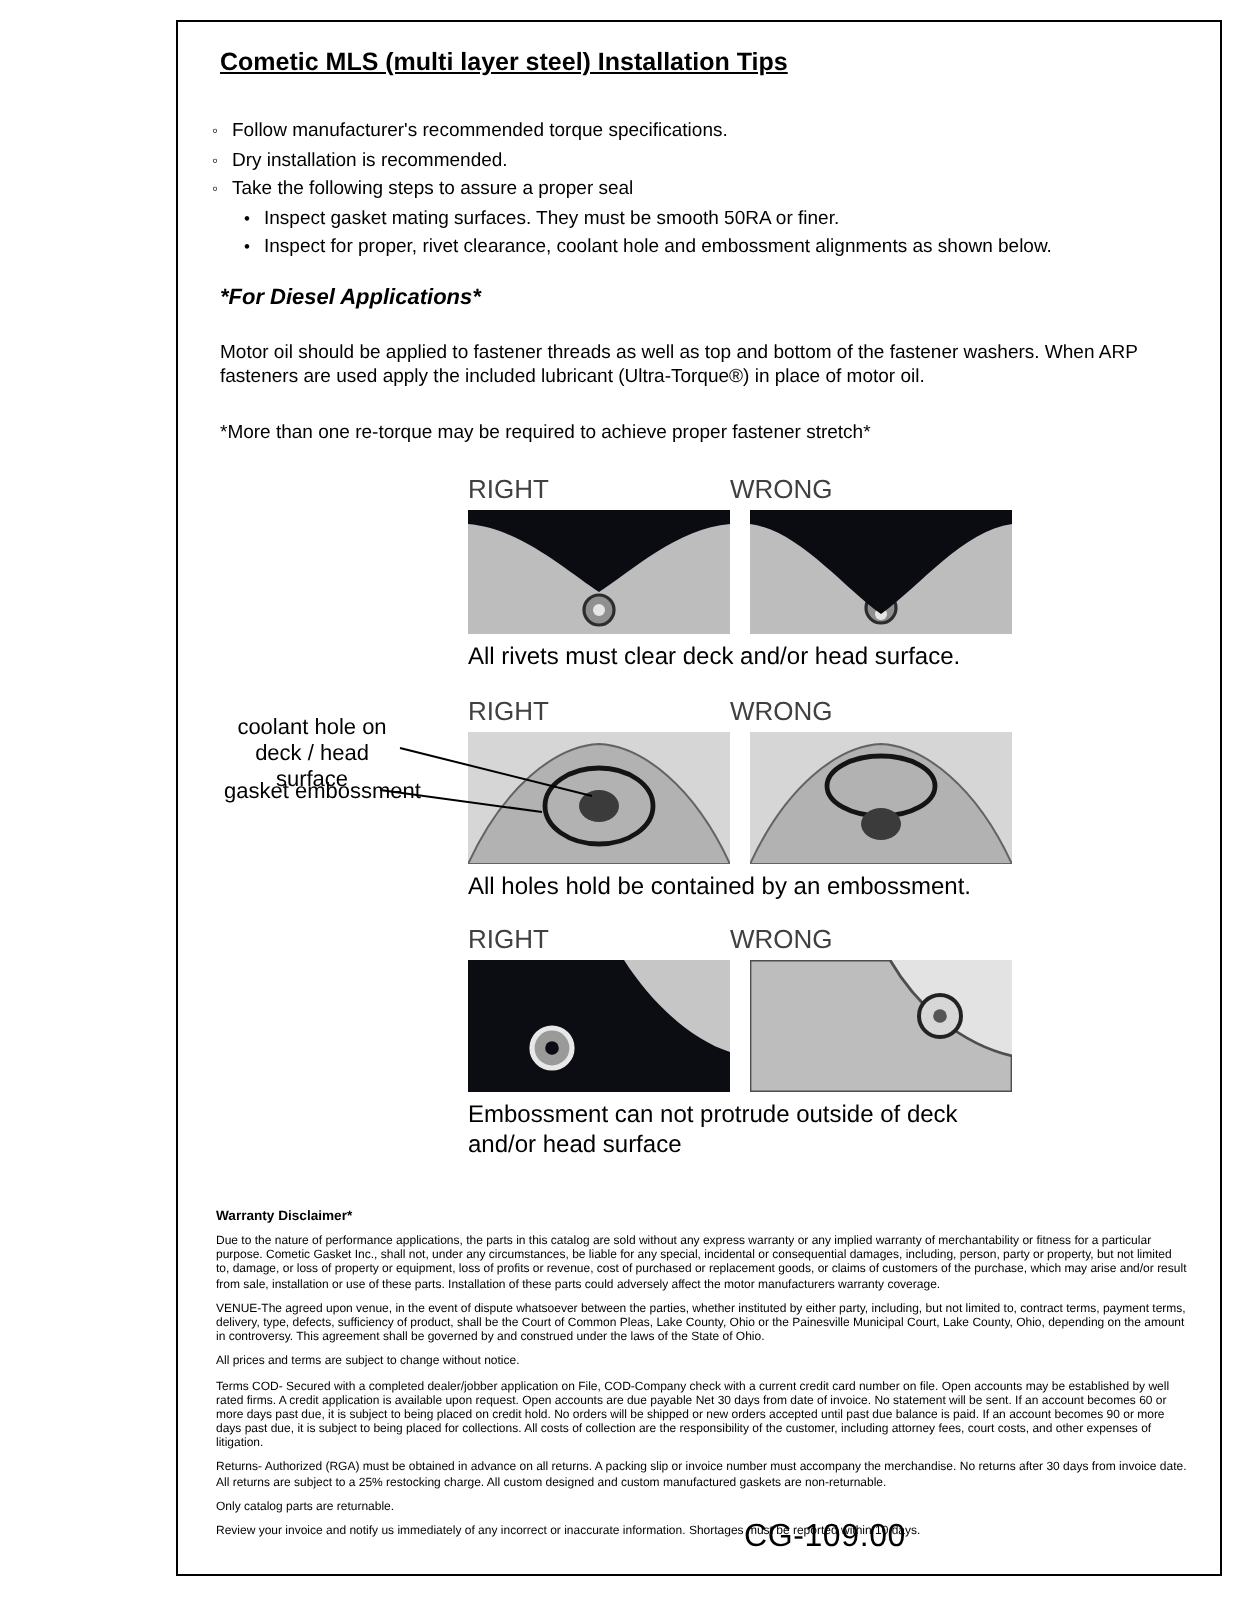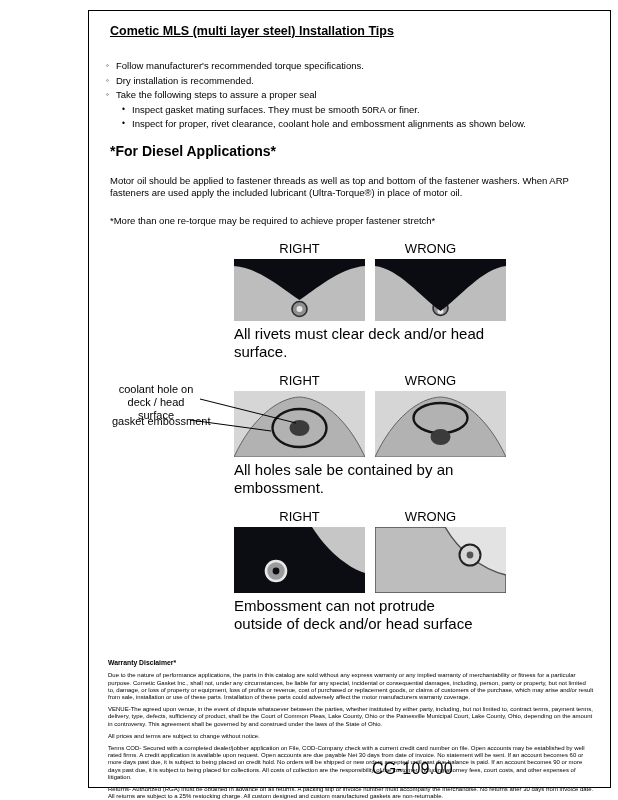--- a/index.html
+++ b/index.html
@@ -8,30 +8,30 @@
   .frame{position:absolute;left:88px;top:10px;width:521px;height:776px;border:1.5px solid #000;}
   .inner{position:absolute;left:102px;top:16px;width:500px;}
 
   .doc-title{font-size:12.5px;font-weight:bold;text-decoration:underline;margin:8px 0 22px 8px;}
 
   .tips{margin:0 0 0 2px;padding:0;list-style:none;font-size:9.5px;}
   .tips li{display:flex;gap:5px;margin-bottom:3.5px;align-items:flex-start;}
   .tips .marker{flex:none;width:7px;font-size:8.5px;line-height:11px;text-align:center;}
   .tips li.sub{margin-left:16px;}
 
-  .diesel-heading{font-size:14px;font-weight:bold;margin:14px 0 8px 8px;}
+  .diesel-heading{font-size:11px;font-weight:bold;margin:14px 0 8px 8px;font-style:italic;}
   .para{font-size:9.5px;line-height:1.28;width:462px;margin:16px 0 9px 8px;}
   .note{margin-bottom:10px;}
 
   .diagrams{margin:14px 0 0 132px;width:272px;}
   .dg-labels{display:flex;margin-bottom:3px;}
-  .dg-label{width:131px;text-align:center;font-size:13px;color:#000000;}
+  .dg-label{width:131px;font-size:13px;color:#404040;}
   .dg-panels{display:flex;gap:10px;}
   .panel{display:block;}
-  .dg-caption{font-size:15px;margin:4px 0 12px 0;max-width:252px;line-height:1.2;}
+  .dg-caption{font-size:12px;margin:4px 0 12px 0;max-width:252px;line-height:1.2;}
 
   .row-wrap{position:relative;}
   .callout{position:absolute;font-size:11px;line-height:1.18;color:#000;}
   .callout-hole{left:-122px;top:10px;width:88px;text-align:center;}
   .callout-emb{left:-122px;top:42px;white-space:nowrap;}
   .callout-svg{position:absolute;left:-122px;top:0;width:260px;height:90px;pointer-events:none;}
 
   .disclaimer{margin:26px 0 0 6px;width:486px;}
   .disclaimer h3{font-size:6.8px;margin:0 0 6px 0;}
   .disclaimer p{font-size:6px;line-height:1.2;margin:0 0 5px 0;}
@@ -115,21 +115,21 @@
             <ellipse cx="65.5" cy="37" rx="27" ry="19" fill="none" stroke="#141414" stroke-width="2.4"></ellipse>
             <ellipse cx="65.5" cy="37" rx="10" ry="8" fill="#3b3b3b"></ellipse>
           </svg>
           <svg class="panel" width="131" height="66" viewBox="0 0 131 66">
             <rect width="131" height="66" fill="#d6d6d6"></rect>
             <path d="M0,66 C18,27 44,7 65.5,6 C87,7 113,27 131,66 Z" fill="#b2b2b2" stroke="#636363" stroke-width="1"></path>
             <ellipse cx="65.5" cy="27" rx="27" ry="15" fill="none" stroke="#141414" stroke-width="2.4"></ellipse>
             <ellipse cx="65.5" cy="46" rx="10" ry="8" fill="#3b3b3b"></ellipse>
           </svg>
         </div>
-        <p class="dg-caption">All holes sale be contained by an embossment.</p>
+        <p class="dg-caption">All holes hold be contained by an embossment.</p>
       </div>
 
       <div class="dg-labels">
         <div class="dg-label">RIGHT</div>
         <div class="dg-label">WRONG</div>
       </div>
       <div class="dg-panels">
         <svg class="panel" width="131" height="66" viewBox="0 0 131 66">
           <rect width="131" height="66" fill="#c6c6c6"></rect>
           <path d="M0,0 H78 C92,22 112,40 131,46 V66 H0 Z" fill="#0c0c13"></path>

